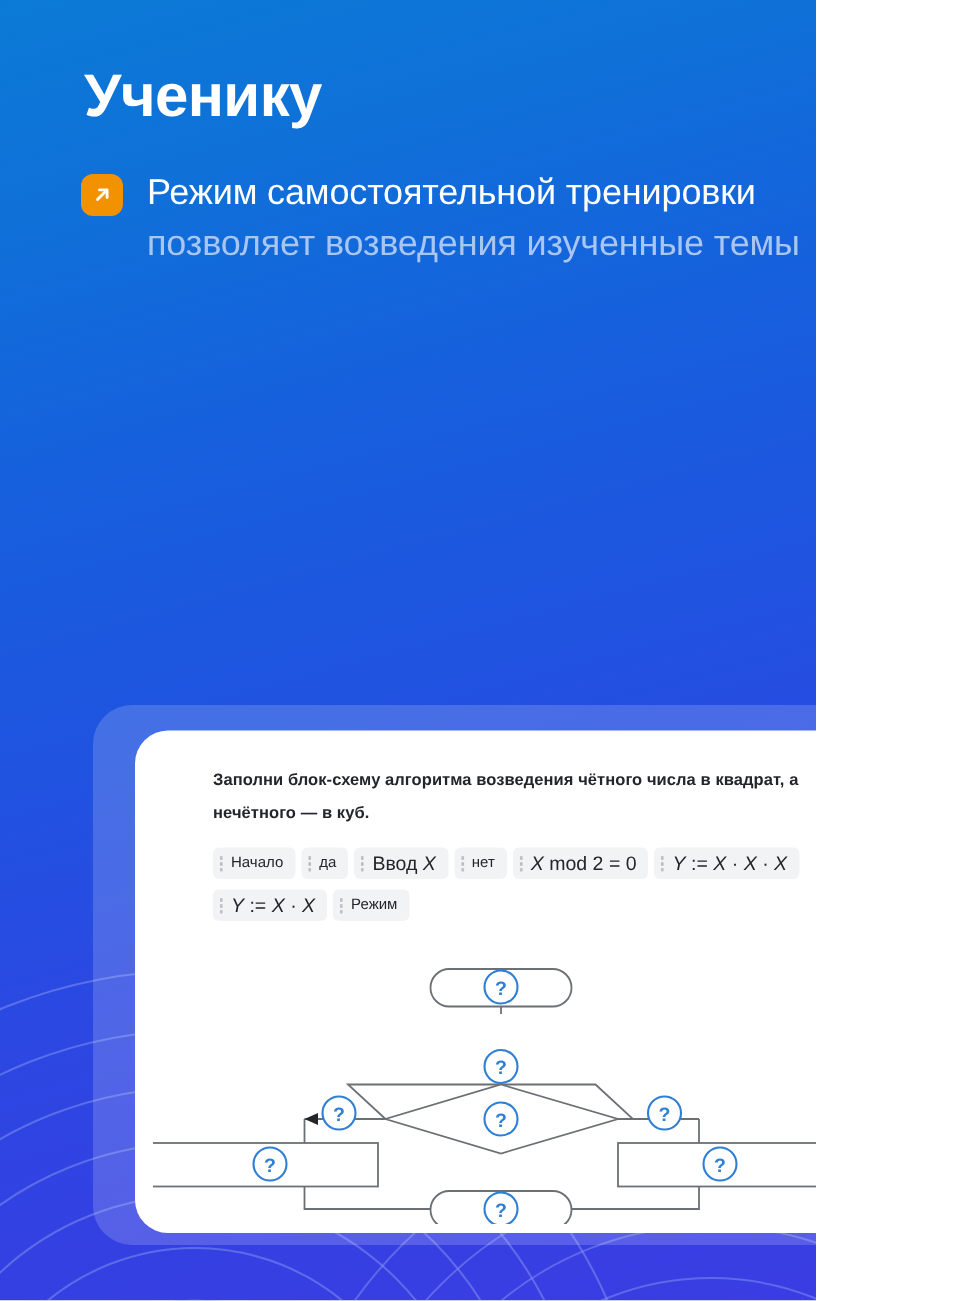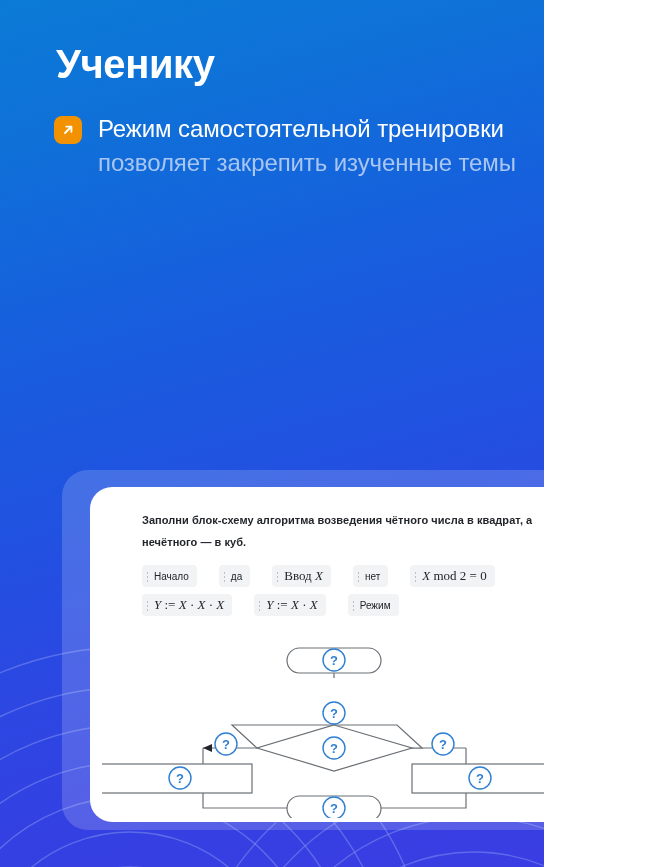--- a/index.html
+++ b/index.html
@@ -127,21 +127,21 @@
     color: #22252a;
     line-height: 2.0;
     margin: 0 0 12px 0;
     letter-spacing: 0.05px;
   }
 
   
   .chips {
     display: flex;
     flex-wrap: wrap;
-    gap: 7px 22px;
+    gap: 7px 4px;
     margin-bottom: 14px;
     max-width: 400px;
   }
   .chip {
     display: inline-flex;
     align-items: center;
     background: #f2f3f5;
     border-radius: 4px;
     padding: 3px 8px 3px 4px;
     font-size: 10px;
@@ -152,21 +152,21 @@
     display: inline-block;
     width: 3px;
     height: 11px;
     margin-right: 5px;
     background-image: radial-gradient(#b9bcc2 45%, transparent 46%);
     background-size: 3px 4px;
     background-repeat: repeat-y;
     opacity: .95;
   }
   .chip.math {
-    font-family: Liberation Serif, serif;
+    font-family: Liberation Sans, sans-serif;
     font-size: 13px;
   }
   .chip.math .v { font-style: italic; }
   .chip.math .op { font-style: normal; }
 
   
   .flow {
     position: relative;
     width: 100%;
     height: 188px;
@@ -211,21 +211,21 @@
   <div class="bullets">
 
     <div class="bullet">
       <span class="badge">
         <svg width="14" height="14" viewBox="0 0 14 14">
           <path d="M4 10 L10 4" stroke="#ffffff" stroke-width="1.9" stroke-linecap="round"></path>
           <path d="M5.3 3.6 L10.4 3.6 L10.4 8.7" stroke="#ffffff" stroke-width="1.9" stroke-linecap="round" stroke-linejoin="round" fill="none"></path>
         </svg>
       </span>
       <div class="bullet-text">
-        <span class="em">Режим самостоятельной тренировки</span><span> позволяет закрепить изученные темы</span>
+        <span class="em">Режим самостоятельной тренировки</span><span> позволяет возведения изученные темы</span>
       </div>
     </div>
 
 
 
   </div>
 
   <div class="card-shadow"></div>
 
   <div class="card">

